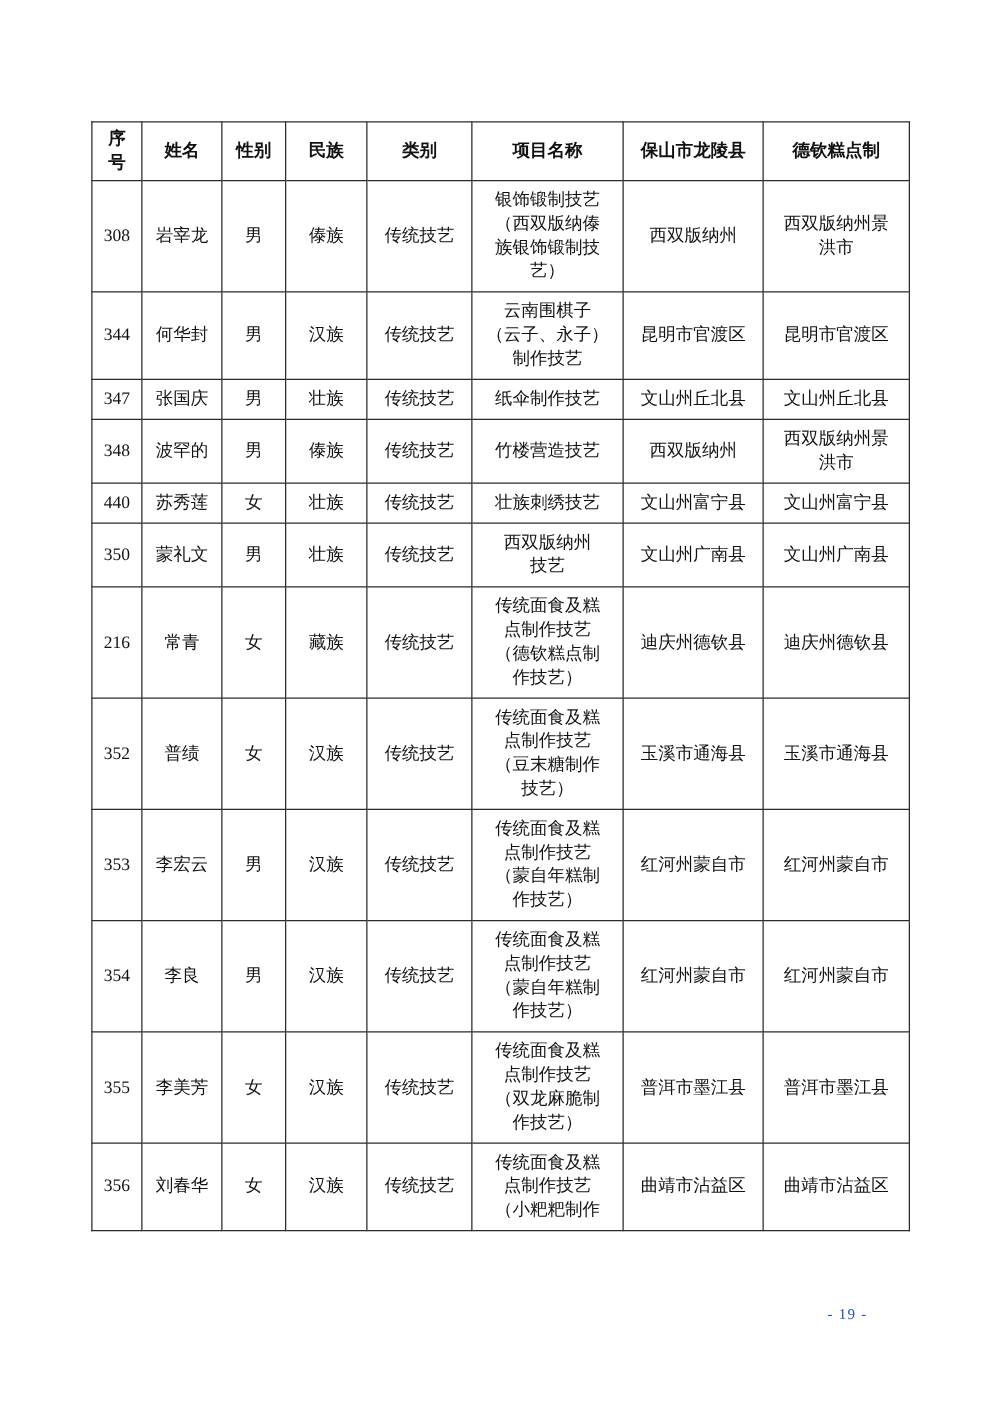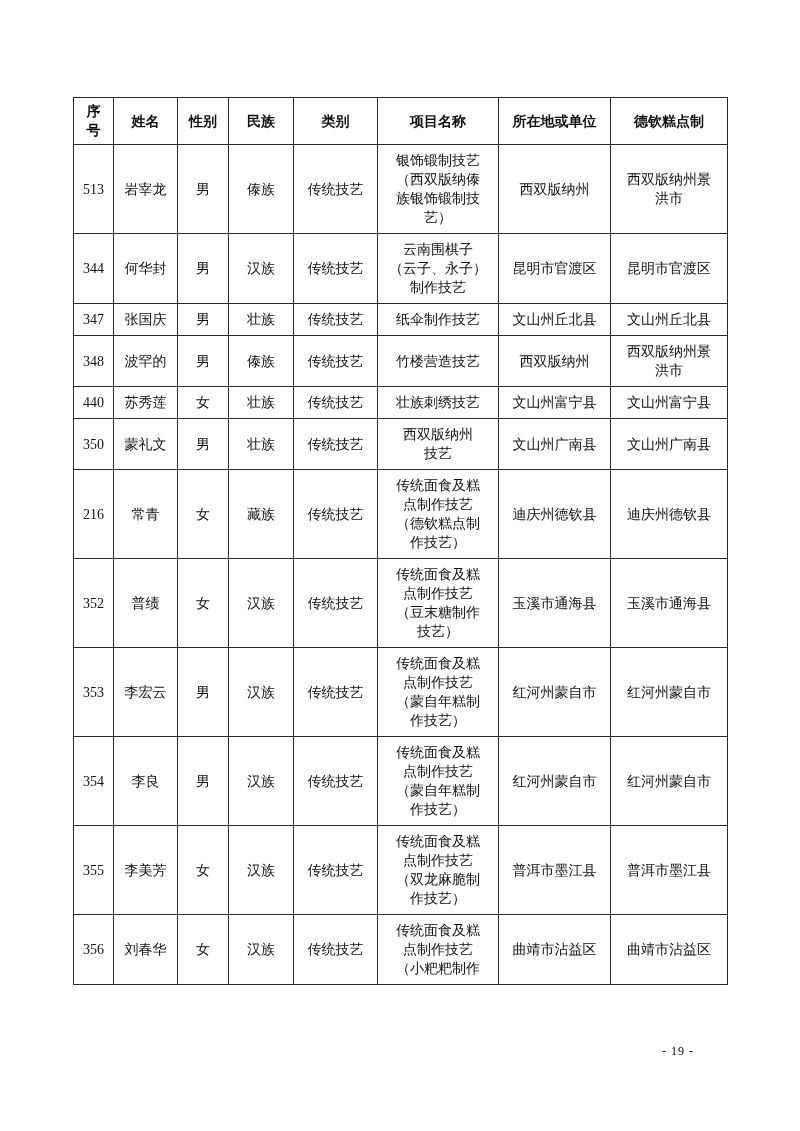--- a/index.html
+++ b/index.html
@@ -52,21 +52,21 @@
   col.c-project  { width: 121px; }
   col.c-declared { width: 112px; }
   col.c-location { width: 117px; }
   .page-number {
     position: absolute;
     top: 1044px;
     right: 106px;
     font-size: 12px;
     letter-spacing: 1px;
     font-family: "Liberation Serif", "DejaVu Serif", serif;
-    color: #000000;
+    color: #1d4ed8;
   }
 </style>
 </head>
 <body>
 
 <div class="page">
 
   <table class="roster">
     <colgroup>
       <col class="c-no">
@@ -80,27 +80,27 @@
     </colgroup>
     <thead>
       <tr>
         <th>序
 号</th>
         <th>姓名</th>
         <th>性别</th>
         <th>民族</th>
         <th>类别</th>
         <th>项目名称</th>
-        <th>所在地或单位</th>
+        <th>保山市龙陵县</th>
         <th>德钦糕点制</th>
       </tr>
     </thead>
     <tbody>
     <tr>
-      <td>513</td>
+      <td>308</td>
       <td>岩宰龙</td>
       <td>男</td>
       <td>傣族</td>
       <td>传统技艺</td>
       <td>银饰锻制技艺
 （西双版纳傣
 族银饰锻制技
 艺）</td>
       <td>西双版纳州</td>
       <td>西双版纳州景

